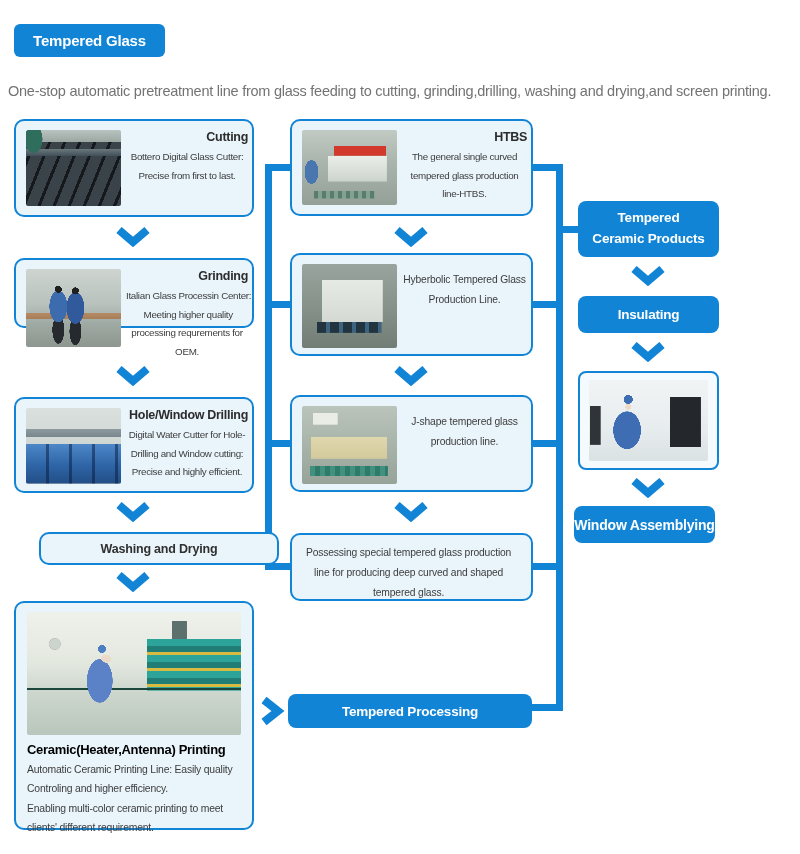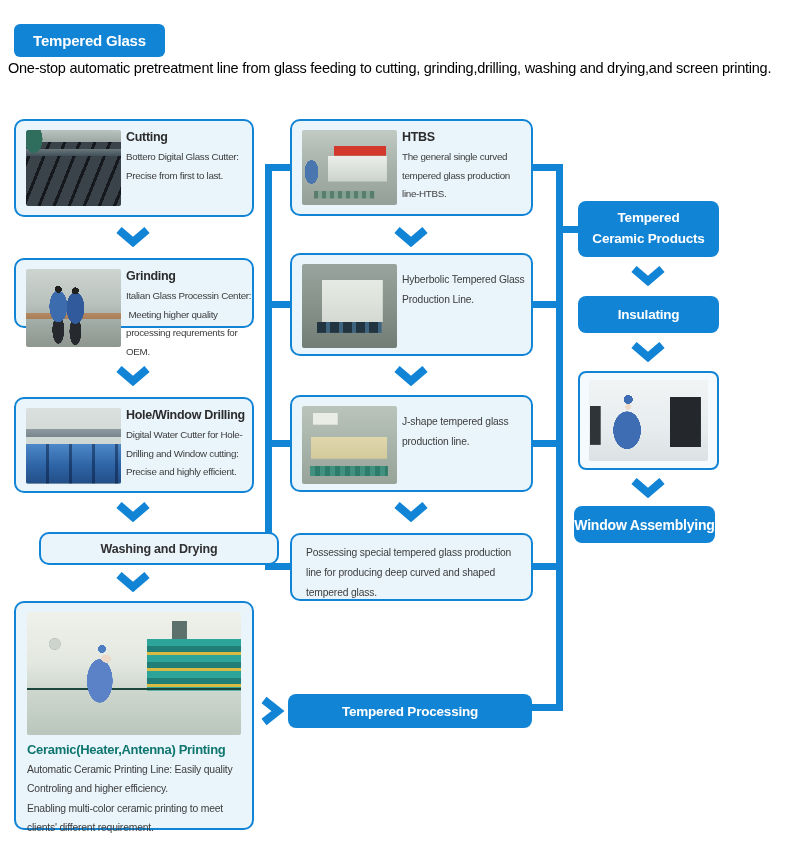--- a/index.html
+++ b/index.html
@@ -6,49 +6,49 @@
   .canvas {
     position:relative; width:800px; height:854px; background:#ffffff;
     font-family:"Liberation Sans", sans-serif; overflow:hidden;
   }
   .badge {
     position:absolute; left:14px; top:24px; width:151px; height:33px;
     background:#1284d6; border-radius:6px; color:#fff; font-size:15px; font-weight:bold;
     display:flex; align-items:center; justify-content:center; letter-spacing:-0.2px;
   }
   .subtitle {
-    position:absolute; left:8px; top:60px; width:788px;
-    font-size:14.5px; color:#000000; letter-spacing:-0.25px;
+    position:absolute; left:8px; top:83px; width:788px;
+    font-size:14.5px; color:#737373; letter-spacing:-0.25px;
   }
   .box {
     position:absolute; box-sizing:border-box;
     background:#e9f4fb; border:2px solid #1284d6; border-radius:10px;
   }
   .photo { position:absolute; border-radius:2px; }
   .box-text { position:absolute; left:110px; top:9px; right:4px; }
   .box-title {
-    font-size:12.5px; font-weight:700; letter-spacing:-0.3px; color:#2c2c2c; margin:0 0 4px 0;
+    font-size:12.5px; font-weight:700; letter-spacing:-0.3px; color:#2c2c2c; margin:0 0 4px 0;text-align:right;
   }
   .box-desc {
-    font-size:9.8px; letter-spacing:-0.3px; line-height:1.9; color:#3d3d3d; white-space:pre;
+    font-size:9.8px; letter-spacing:-0.3px; line-height:1.9; color:#3d3d3d; white-space:pre;text-align:center;
   }
   .desc-lg { font-size:10.3px; letter-spacing:-0.15px; line-height:1.95; }
   .center-label {
     display:flex; align-items:center; justify-content:center;
     font-size:12.5px; font-weight:600; color:#303030; letter-spacing:-0.2px;margin-left:25px;
   }
   .btn {
     position:absolute; box-sizing:border-box; background:#1284d6; border-radius:8px;
     color:#ffffff; font-weight:bold; display:flex; align-items:center; justify-content:center;
     text-align:center; letter-spacing:-0.2px;
   }
   .conn { position:absolute; background:#1284d6; }
   .arrow { position:absolute; }
   .arrow polyline { fill:none; stroke:#1284d6; stroke-width:8; }
-  .ceramic-title { font-size:13px; font-weight:700; letter-spacing:-0.3px; color:#0f766e; }
+  .ceramic-title { font-size:13px; font-weight:700; letter-spacing:-0.3px; color:#000000; }
   .ceramic-desc {
     font-size:10.4px; letter-spacing:-0.2px; line-height:1.85; color:#3d3d3d; white-space:pre;
   }
   
   .ph-cutting {
     background:
       radial-gradient(ellipse 9px 14px at 8% 12%, #2f6e5c 98%, rgba(0,0,0,0) 100%),
       linear-gradient(180deg, #b9c3bf 0%, #9ba7a2 16%, rgba(0,0,0,0) 16%),
       linear-gradient(180deg, rgba(0,0,0,0) 25%, #6b787c 25%, #41505a 34%, rgba(0,0,0,0) 34%),
       repeating-linear-gradient(112deg, #3a434a 0 11px, #15191d 11px 14px);

